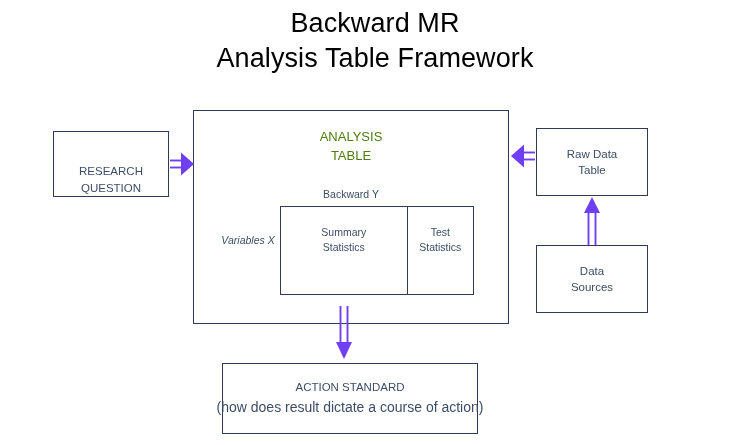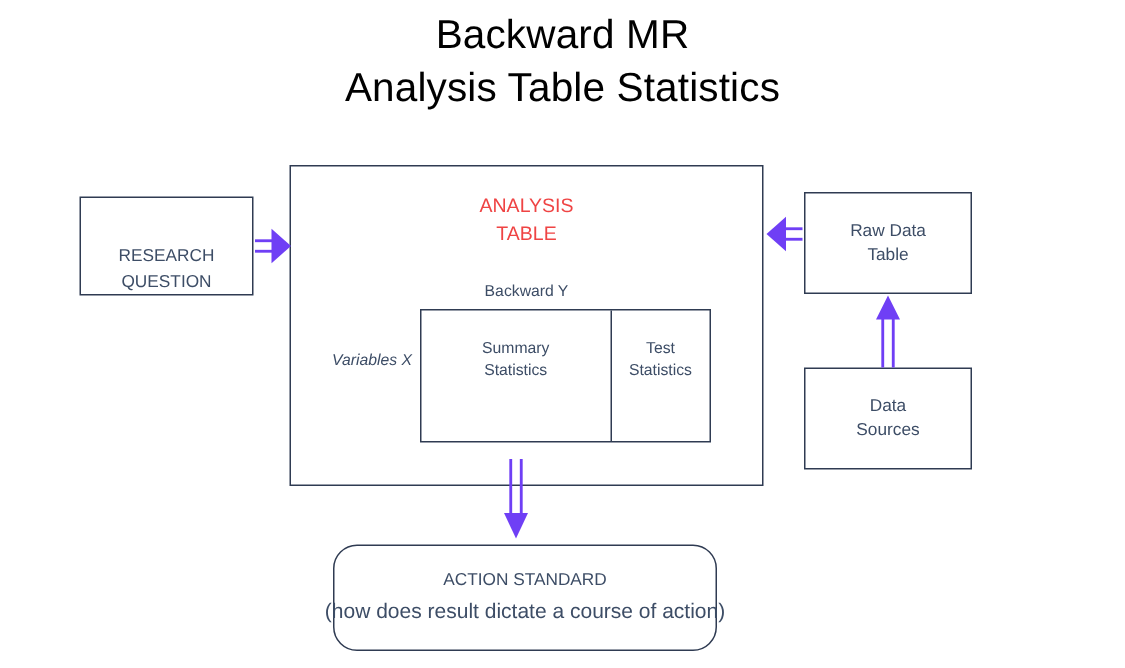--- a/index.html
+++ b/index.html
@@ -58,21 +58,21 @@
   
   #node-analysis-table {
     left: 193px; top: 110px; width: 316px; height: 214px;
     display: block;
   }
   #analysis-table-heading {
     position: absolute;
     left: 0; top: 17px; width: 100%;
     text-align: center;
     font-size: 13px;
-    color: #ef4444;
+    color: #4d7c0f;
     line-height: 1.45;
   }
   #variables-y-label {
     position: absolute;
     left: 0; top: 76px; width: 100%;
     text-align: center;
     font-size: 10.5px;
     color: #3d4d66;
   }
   #variables-x-label {
@@ -110,40 +110,39 @@
     font-size: 11.5px;
   }
   #node-data-sources {
     left: 536px; top: 245px; width: 112px; height: 68px;
     font-size: 11.5px;
   }
   
   #node-action-standard {
     left: 222px; top: 363px; width: 256px; height: 71px;
     font-size: 11px;
-    border-radius: 16px;
   }
   #action-standard-title { font-size: 11.5px; }
   #action-standard-subtitle { font-size: 14px; margin-top: 2px; }
 
   #arrow-layer {
     position: absolute;
     left: 0; top: 0;
     width: 750px; height: 445px;
     pointer-events: none;
   }
 </style>
 </head>
 <body>
 
 <div id="diagram-root">
 
   <div class="title-block">
     <span class="title-line">Backward MR</span>
-    <span class="title-line">Analysis Table Statistics</span>
+    <span class="title-line">Analysis Table Framework</span>
   </div>
 
   <div class="node" id="node-research-question">
     <span class="ln">RESEARCH</span>
     <span class="ln">QUESTION</span>
   </div>
 
   <div class="node" id="node-analysis-table">
     <div id="analysis-table-heading">
       <span class="ln">ANALYSIS</span>

